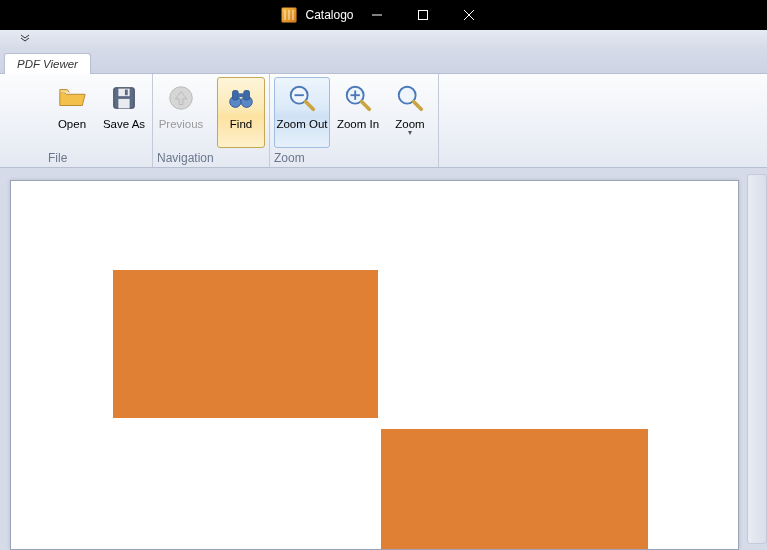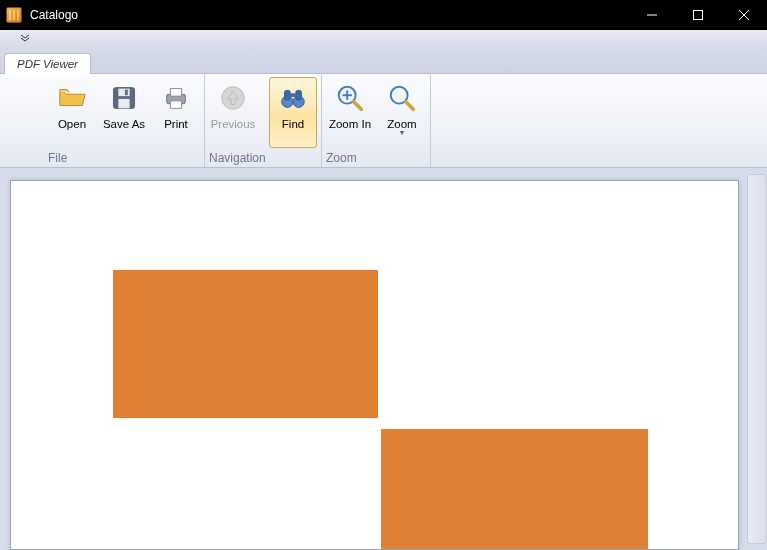--- a/index.html
+++ b/index.html
@@ -11,21 +11,21 @@
     background: #d6dbe9;
     overflow: hidden;
     position: relative;
   }
   
   .titlebar {
     background: #000;
     height: 30px;
     display: flex;
     align-items: center;
-    justify-content: space-between;
+    justify-content: center;
     color: #fff;
   }
   .titlebar-left {
     display: flex;
     align-items: center;
     gap: 8px;
     padding-left: 6px;
   }
   .app-icon {
     width: 16px; height: 16px;
@@ -256,30 +256,20 @@
         <div class="icon">
           <svg viewBox="0 0 32 32">
             <rect x="5" y="5" width="22" height="22" rx="2" fill="#5e6b85" stroke="#3d475c"></rect>
             <rect x="10" y="6" width="12" height="8" fill="#e8ebf0"></rect>
             <rect x="10" y="17" width="12" height="10" fill="#e8ebf0"></rect>
             <rect x="17" y="7" width="3" height="6" fill="#5e6b85"></rect>
           </svg>
         </div>
         <div class="lbl">Save As</div>
       </div>
-      <div class="rbtn">
-        <div class="icon">
-          <svg viewBox="0 0 32 32">
-            <rect x="6" y="12" width="20" height="10" rx="2" fill="#9aa2b3" stroke="#6a7285"></rect>
-            <rect x="10" y="6" width="12" height="8" fill="#fff" stroke="#888"></rect>
-            <rect x="10" y="19" width="12" height="8" fill="#fff" stroke="#888"></rect>
-          </svg>
-        </div>
-        <div class="lbl">Print</div>
-      </div>
     </div>
     <div class="group-label">File</div>
   </div>
 
   <div class="group">
     <div class="group-buttons">
       <div class="rbtn disabled">
         <div class="icon">
           <svg viewBox="0 0 32 32">
             <circle cx="16" cy="16" r="12" fill="#e2e2e2" stroke="#bdbdbd"></circle>
@@ -299,20 +289,30 @@
           </svg>
         </div>
         <div class="lbl">Find</div>
       </div>
     </div>
     <div class="group-label">Navigation</div>
   </div>
 
   <div class="group">
     <div class="group-buttons">
+      <div class="rbtn wide highlight">
+        <div class="icon">
+          <svg viewBox="0 0 32 32">
+            <circle cx="13" cy="13" r="9" fill="#eef5fc" stroke="#4a79b8" stroke-width="2"></circle>
+            <line x1="20" y1="20" x2="28" y2="28" stroke="#c9a642" stroke-width="4" stroke-linecap="round"></line>
+            <line x1="8" y1="13" x2="18" y2="13" stroke="#4a79b8" stroke-width="2"></line>
+          </svg>
+        </div>
+        <div class="lbl">Zoom Out</div>
+      </div>
       <div class="rbtn">
         <div class="icon">
           <svg viewBox="0 0 32 32">
             <circle cx="13" cy="13" r="9" fill="#eef5fc" stroke="#4a79b8" stroke-width="2"></circle>
             <line x1="20" y1="20" x2="28" y2="28" stroke="#c9a642" stroke-width="4" stroke-linecap="round"></line>
             <line x1="8" y1="13" x2="18" y2="13" stroke="#4a79b8" stroke-width="2"></line>
             <line x1="13" y1="8" x2="13" y2="18" stroke="#4a79b8" stroke-width="2"></line>
           </svg>
         </div>
         <div class="lbl">Zoom In</div>

